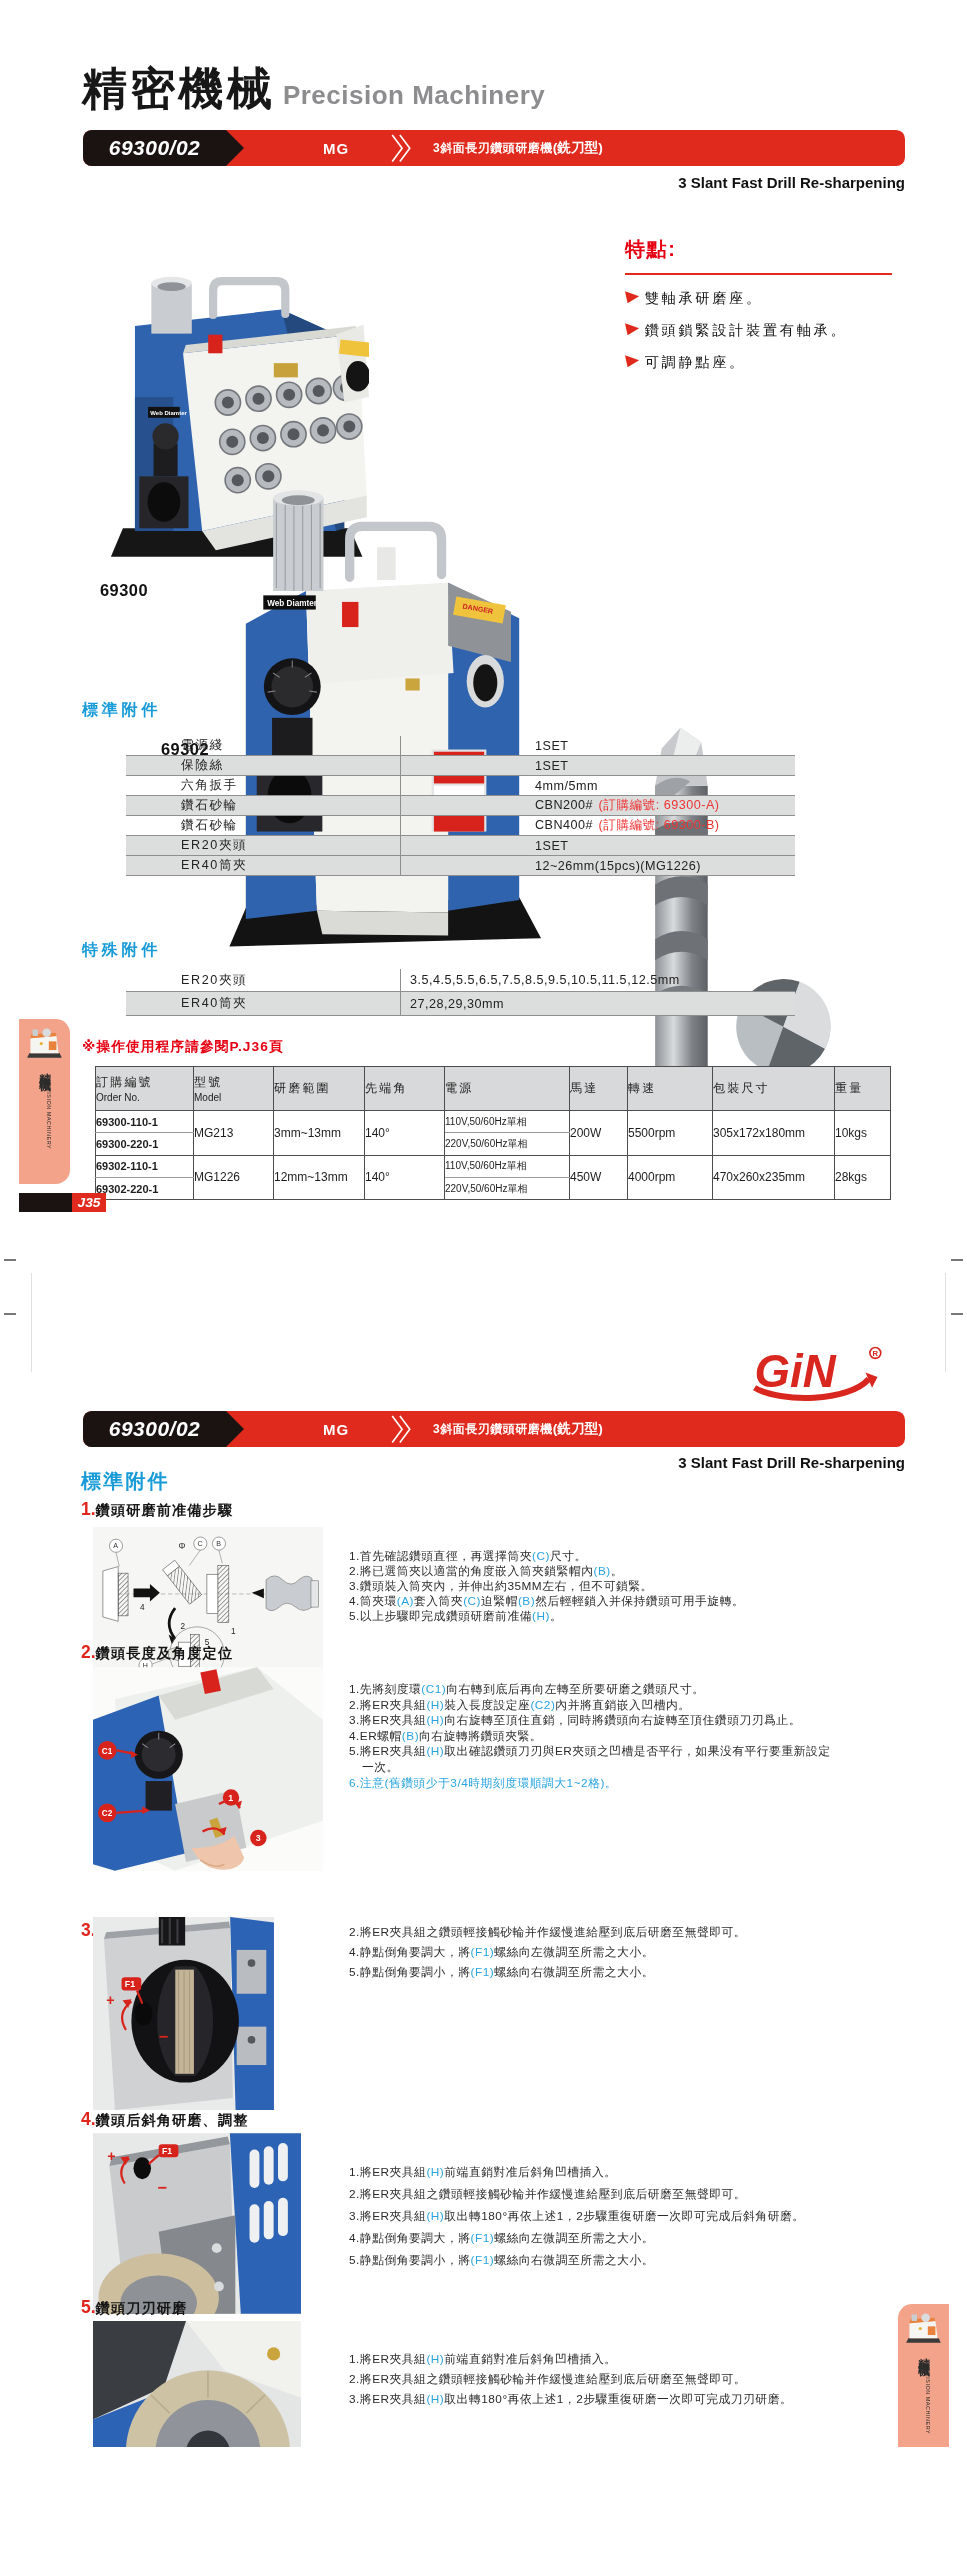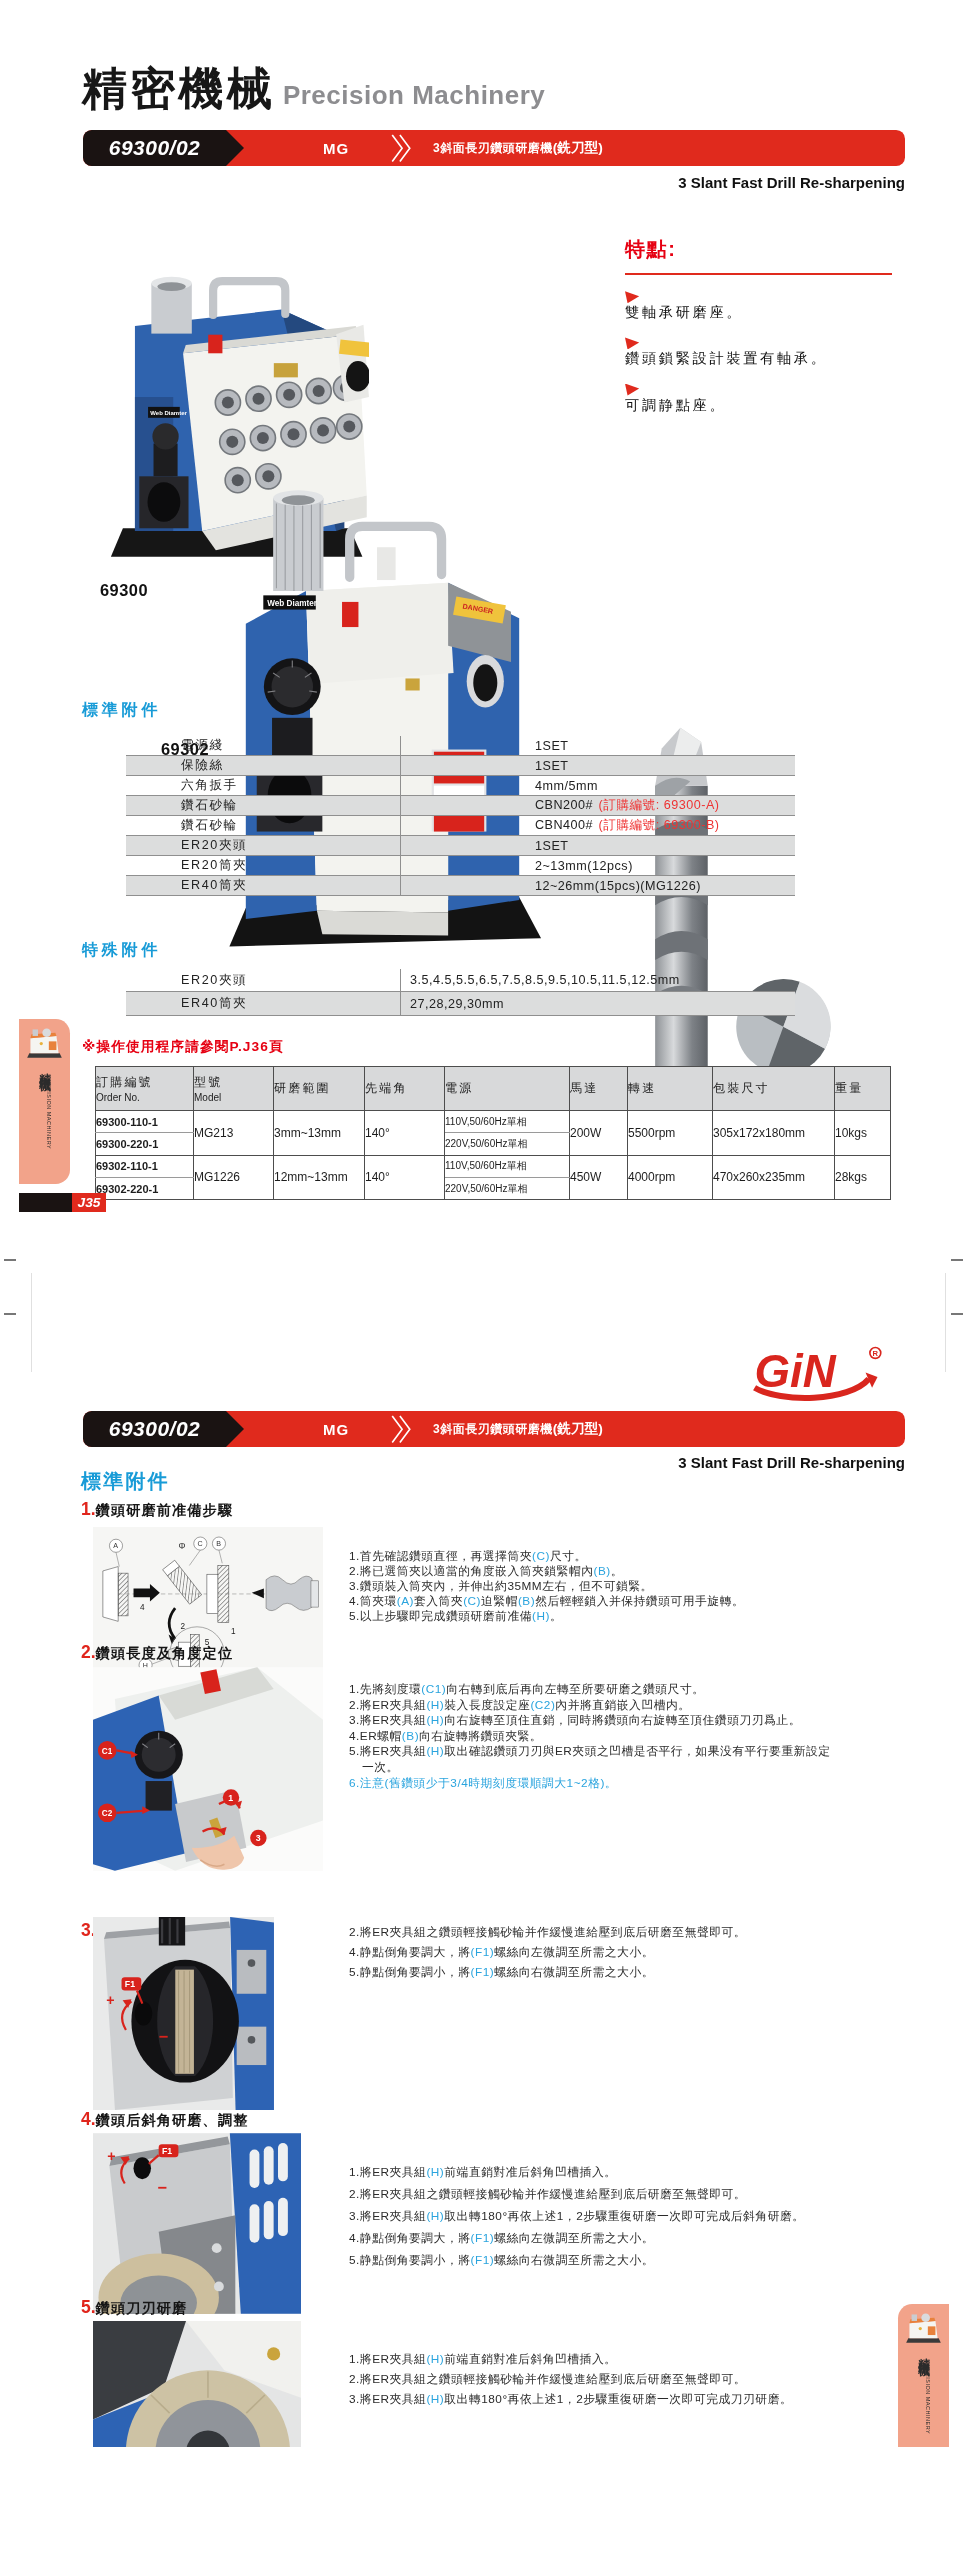--- a/index.html
+++ b/index.html
@@ -25,21 +25,21 @@
   .banner .b-title{position:absolute;left:350px;top:0;height:36px;display:flex;align-items:baseline;
       color:#fff;white-space:nowrap;}
   .banner .b-title .t1{font-size:12px;font-weight:bold;line-height:36px;letter-spacing:0.5px;}
   .banner .b-title .t2{font-size:13.7px;font-weight:bold;line-height:36px;}
   .banner-sub{width:822px;left:83px;text-align:right;font-size:15px;font-weight:bold;color:#111;}
 
   
   .feat-head{left:625px;font-size:20px;font-weight:bold;color:#e60012;letter-spacing:1.6px;}
   .feat-rule{left:625px;width:267px;height:1.6px;background:#e02a1d;}
   .features{left:625px;}
-  .feat-item{display:flex;align-items:flex-start;margin-bottom:13px;flex-direction:column;}
+  .feat-item{display:flex;align-items:flex-start;margin-bottom:13px;}
   .tri{width:14.2px;height:12px;background:#e02a1d;margin:2.2px 5.5px 0 0;flex:0 0 auto;
        clip-path:polygon(0 0,100% 42%,18% 100%);}
   .feat-label{font-size:14.2px;letter-spacing:2.7px;color:#111;}
 
   
   .model-label{font-size:16.4px;font-weight:bold;color:#111;letter-spacing:0.5px;}
 
   
   .sec-head{font-size:16px;font-weight:bold;color:#189bd7;letter-spacing:3.8px;}
   .acc-table{left:126px;width:669px;}
@@ -289,24 +289,20 @@
         <span class="val"><span class="v">CBN200#</span><span class="note">(訂購編號: 69300-A)</span></span>
       </div>
       <div class="acc-row">
         <span class="lab">鑽石砂輪</span>
         <span class="val"><span class="v">CBN400#</span><span class="note">(訂購編號: 69300-B)</span></span>
       </div>
       <div class="acc-row alt">
         <span class="lab">ER20夾頭</span>
         <span class="val"><span class="v">1SET</span></span>
       </div>
-      <div class="acc-row">
-        <span class="lab">ER20筒夾</span>
-        <span class="val"><span class="v">2~13mm(12pcs)</span></span>
-      </div>
       <div class="acc-row alt">
         <span class="lab">ER40筒夾</span>
         <span class="val"><span class="v">12~26mm(15pcs)(MG1226)</span></span>
       </div>
       <div class="acc-div"></div>
     </div>
 
   <div class="abs sec-head" style="left:82px;top:940px;">特殊附件</div>
   <div class="abs acc-table spl" id="spl-table" style="top:969px;">
       <div class="acc-row">

